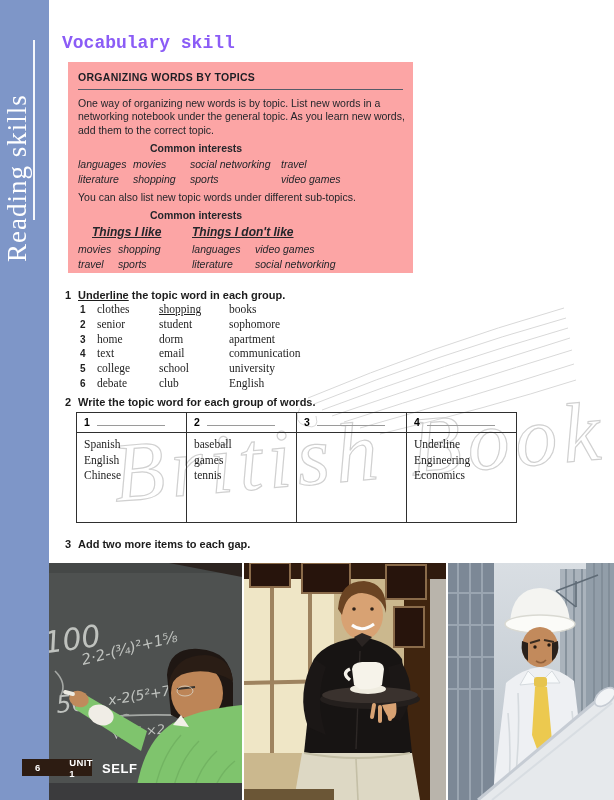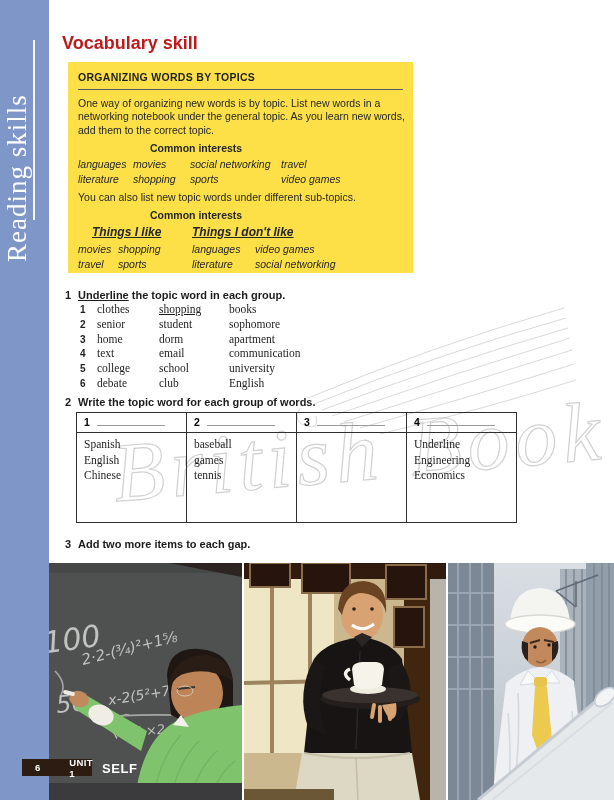--- a/index.html
+++ b/index.html
@@ -7,25 +7,25 @@
   body { font-family:"Liberation Sans", sans-serif; background:#ffffff; position:relative; overflow:hidden; }
   .page { position:absolute; inset:0; width:614px; height:800px; background:#ffffff; }
 
   
   .sidebar { position:absolute; left:0; top:0; width:49px; height:800px; background:#7E96C8; }
   .vlabel { position:absolute; left:2px; top:32px; height:230px; writing-mode:vertical-rl; transform:rotate(180deg);
             color:#ffffff; font-family:"Liberation Serif", serif; font-size:27px; letter-spacing:1px; white-space:nowrap; }
   .vline { position:absolute; left:33px; top:40px; width:2px; height:180px; background:rgba(255,255,255,.92); }
 
   
-  .h1 { position:absolute; left:62px; top:33px; font-family:Liberation Sans, sans-serif; font-weight:bold;
-        font-size:18px; color:#b91c1c; }
-
-  
-  .skillbox { position:absolute; left:68px; top:62px; width:345px; height:211px; background:#fde047; padding:9px 10px 0 10px; color:#24262b; }
+  .h1 { position:absolute; left:62px; top:33px; font-family:Liberation Mono, monospace; font-weight:bold;
+        font-size:18px; color:#8b5cf6; }
+
+  
+  .skillbox { position:absolute; left:68px; top:62px; width:345px; height:211px; background:#fca5a5; padding:9px 10px 0 10px; color:#24262b; }
   .boxtitle { font-weight:bold; font-size:10.5px; letter-spacing:.3px; color:#1c1e24; }
   .boxrule { border:0; border-top:1px solid #565b68; margin:6px 0 7px 0; width:325px; }
   .para { font-size:10.5px; line-height:13.4px; width:332px; }
   .gtitle { font-weight:bold; font-size:10.5px; margin:5px 0 3px 72px; }
   .irow { display:flex; font-style:italic; font-size:10.5px; line-height:15px; }
   .irow span { display:block; }
   .ra1 { width:55px; } .ra2 { width:57px; } .ra3 { width:91px; }
   .rb1 { width:40px; } .rb2 { width:74px; } .rb3 { width:63px; }
   .note { font-size:10.5px; line-height:13px; margin-top:4px; }
   .ghead { display:flex; font-weight:bold; font-style:italic; font-size:12px; line-height:15px; margin:4px 0 2px 14px;text-decoration:underline; }

